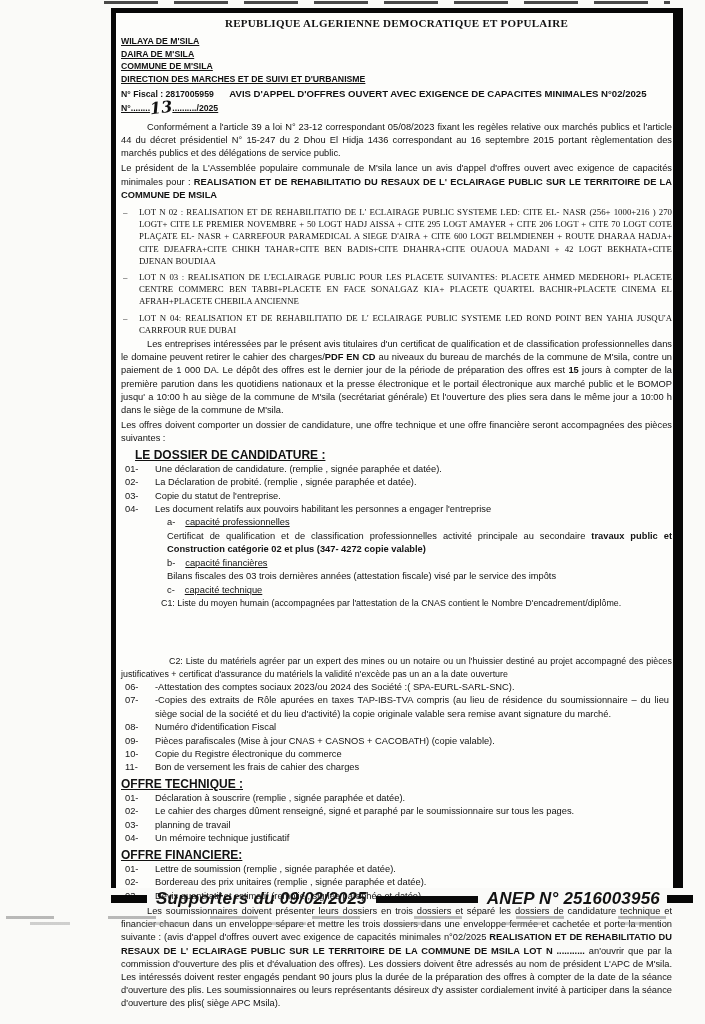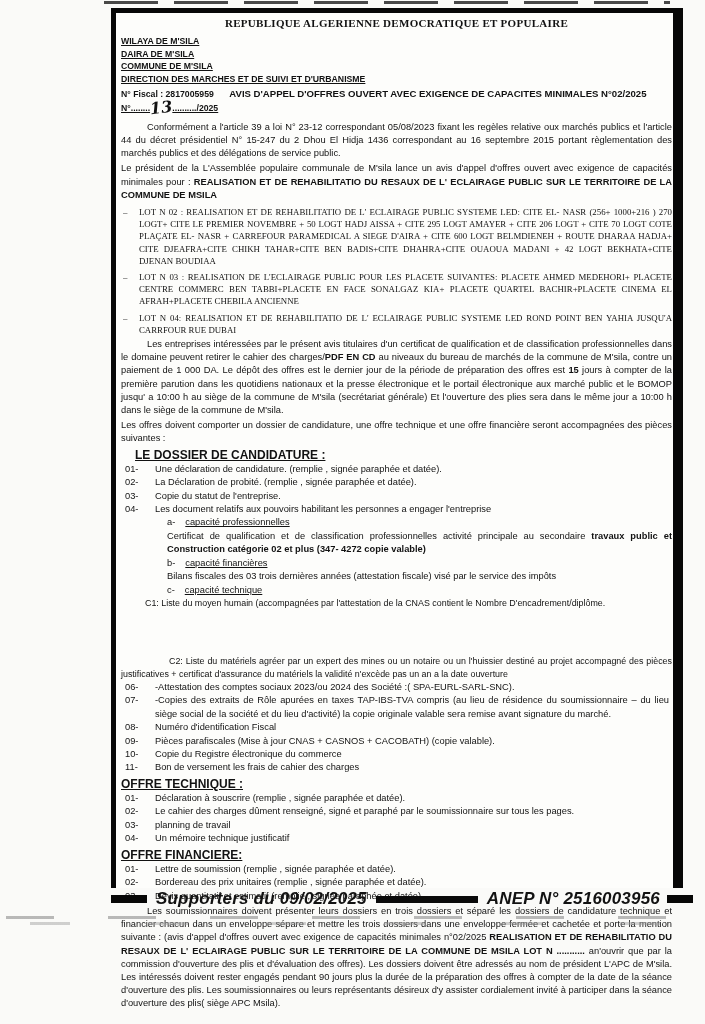--- a/index.html
+++ b/index.html
@@ -34,21 +34,21 @@
   .lot .txt{flex:1;text-align:justify;}
 
   .sec-head{font-weight:bold;font-size:12px;text-decoration:underline;margin:3px 0 1px 14px;}
   .sec-head.flush{margin-left:0;}
   .item{display:flex;line-height:13.4px;}
   .item .num{width:30px;flex:none;padding-left:4px;}
   .item .txt{flex:1;text-align:justify;padding-right:3px;}
   .subhead{margin-left:46px;line-height:13.4px;}
   .subhead .st{text-decoration:underline;padding-left:10px;}
   .subtext{margin-left:46px;text-align:justify;line-height:13.4px;}
-  .c1{margin-left:24px;line-height:13px;font-size:8.9px;}
+  .c1{margin-left:40px;line-height:13px;font-size:8.9px;}
   .c2{margin-left:0;text-indent:48px;text-align:justify;line-height:13px;font-size:8.9px;margin-top:45px;}
 
   .president{margin-top:16px;text-align:right;font-weight:normal;font-size:8.8px;padding-right:4px;}
 
   .footer{position:absolute;left:111px;top:888px;width:582px;height:22px;
     display:flex;align-items:center;font-style:italic;font-weight:bold;font-size:17px;}
   .stub{height:8px;background:#070707;flex:none;}
   .stub.l{width:36px;margin-right:9px;}
   .stub.r{width:26px;margin-left:7px;}
   .longbar{flex:1;height:7px;background:#0a0a0a;margin:0 9px;}

